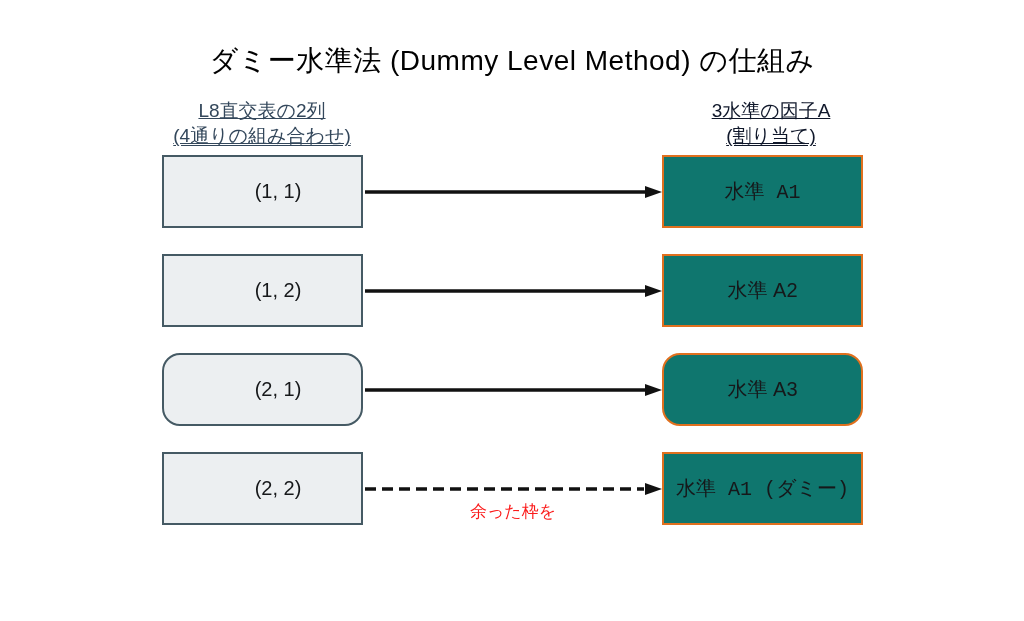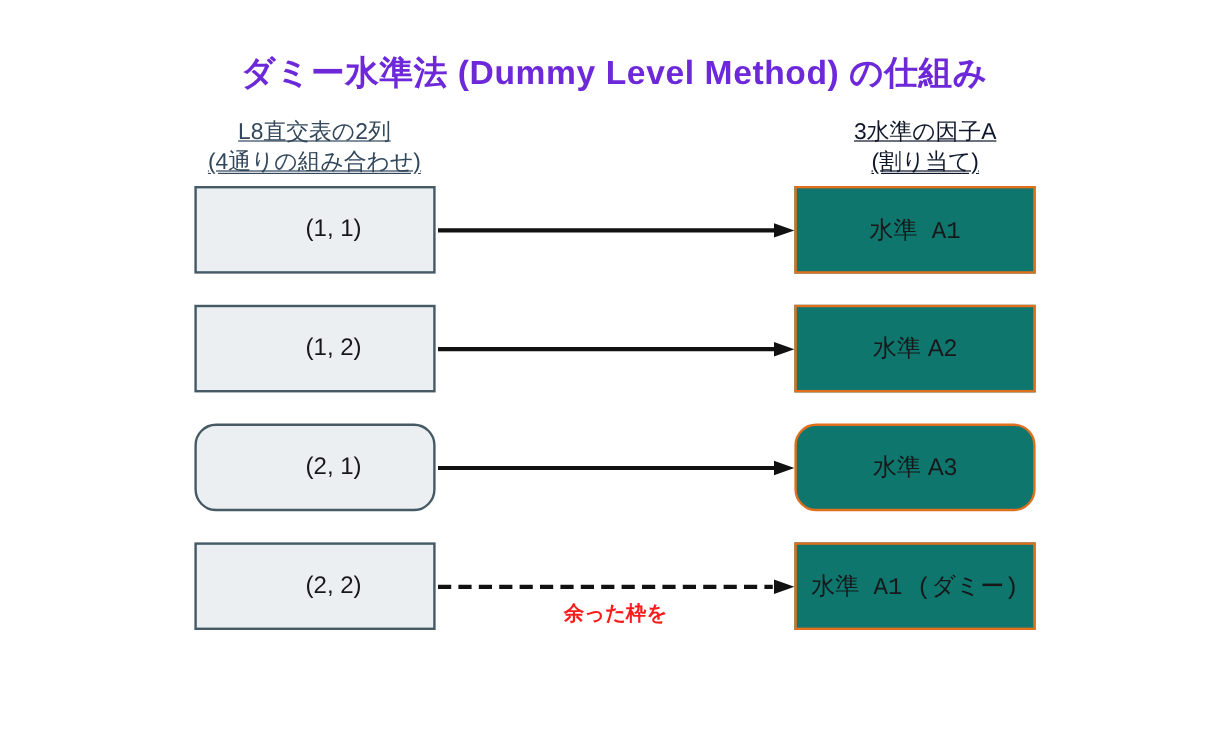--- a/index.html
+++ b/index.html
@@ -2,21 +2,21 @@
 <html><head>
 <meta charset="utf-8">
 <style>
   html,body { margin:0; padding:0; background:#ffffff; }
   .canvas {
     position:relative; width:1024px; height:621px; background:#ffffff;
     font-family:"Liberation Sans","DejaVu Sans",sans-serif; overflow:hidden;
   }
   .title {
     position:absolute; top:42px; left:0; width:100%; text-align:center;
-    font-size:28px; color:#6d28d9; letter-spacing:0.5px; font-weight:700;
+    font-size:28px; color:#000000; letter-spacing:0.5px; font-weight:400;
   }
   .col-header {
     position:absolute; top:98px; width:240px; text-align:center;
     font-size:19px; line-height:25px; font-weight:400;text-decoration:underline;
   }
   .col-header.left-h { left:142px; color:#33475b; }
   .col-header.right-h { left:651px; color:#0f172a; }
   .u { text-decoration:underline; text-underline-offset:3px; }
   .box {
     position:absolute; width:201px; height:73px; box-sizing:border-box;
@@ -24,21 +24,21 @@
     font-size:20px; color:#16181a;
   }
   .lbox { left:162px; background:#eceff1; border:2px solid #455a64;padding-left:31px; }
   .rbox { left:662px; background:#0f766e; border:2px solid #e0701e; }
   .rbox.filled { background:#0f766e;font-family:Liberation Mono, monospace; }
   .r0 { top:155px; } .r1 { top:254px; } .r2 { top:353px;border-radius:18px; } .r3 { top:452px; }
   .arrow { position:absolute; left:364px; width:298px; height:18px; }
   .a0 { top:183px; } .a1 { top:282px; } .a2 { top:381px; } .a3 { top:480px; }
   .note {
     position:absolute; left:428px; top:501px; width:170px; text-align:center;
-    color:#fb1b1b; font-size:17px; line-height:22px; font-weight:700;
+    color:#fb1b1b; font-size:17px; line-height:22px; font-weight:400;
   }
 </style>
 </head>
 <body>
 
 <div class="canvas">
 
   <div class="title">ダミー水準法 (Dummy Level Method) の仕組み</div>
 
   <div class="col-header left-h">

